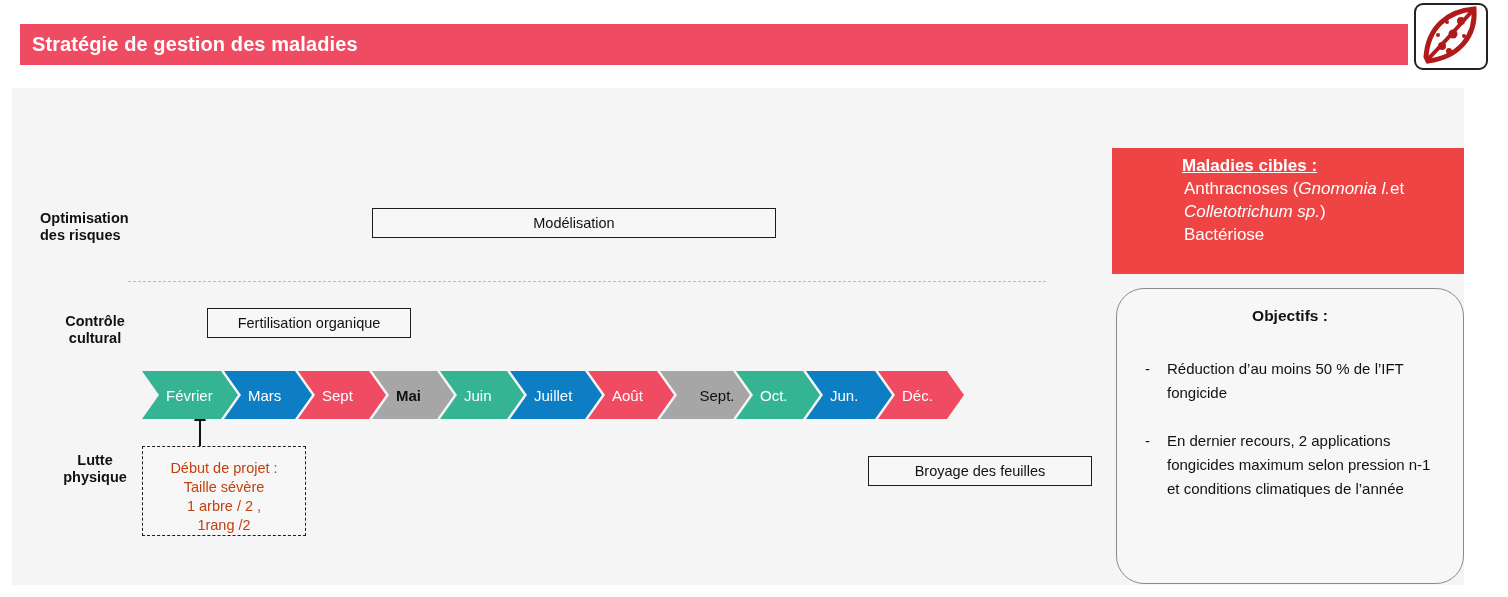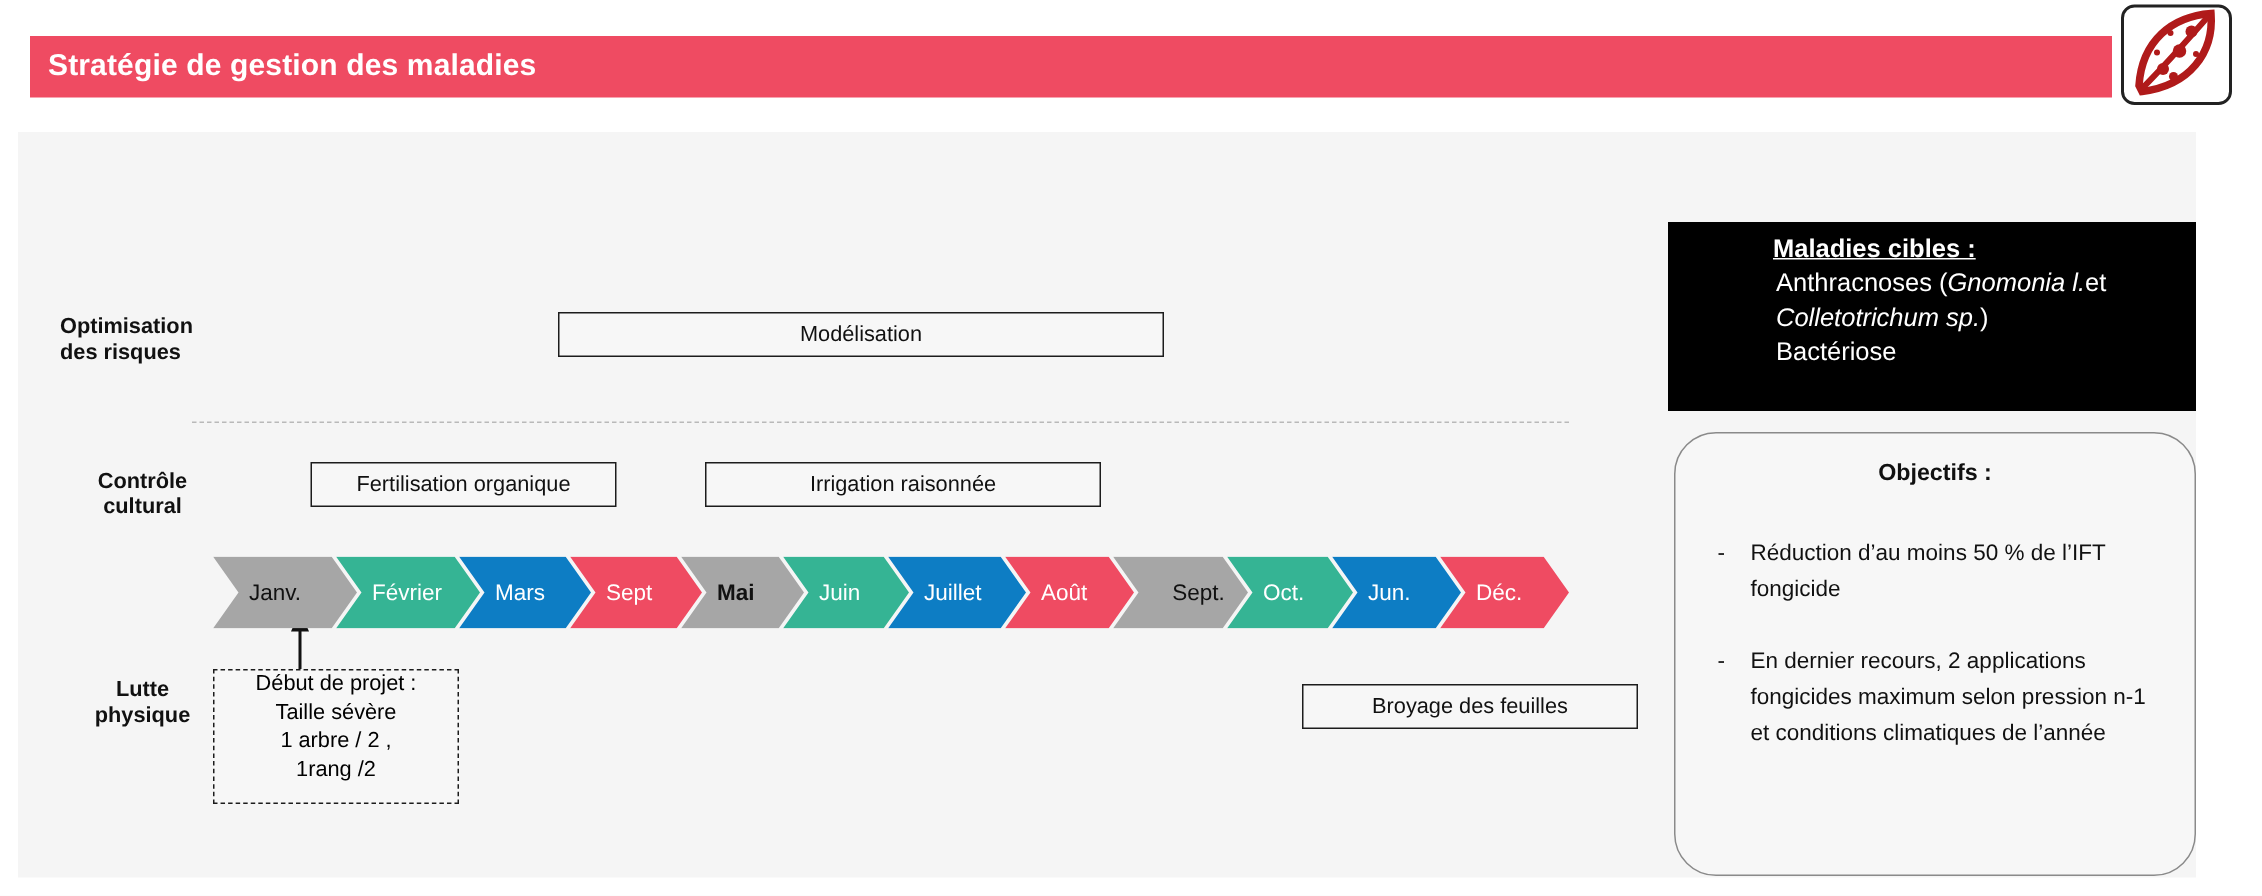--- a/index.html
+++ b/index.html
@@ -107,24 +107,24 @@
     left: 130px;
     top: 358px;
     width: 164px;
     height: 90px;
     border: 1px dashed #1c1c1c;
     background: #f7f7f7;
     box-sizing: border-box;
     display: flex;
     flex-direction: column;
     align-items: center;
-    justify-content: flex-start;
+    justify-content: flex-end;
     font-size: 14.5px;
     line-height: 19px;
-    color: #000000;
+    color: #c2410c;
     text-align: center;
   }
   #note-box span { display: block; }
   #note-arrow {
     position: absolute;
     left: 180px;
     top: 319px;
     width: 16px;
     height: 42px;
   }
@@ -153,21 +153,21 @@
     white-space: nowrap;
   }
 
   
   #maladies-box {
     position: absolute;
     left: 1112px;
     top: 148px;
     width: 352px;
     height: 126px;
-    background: #000000;
+    background: #ef4444;
     color: #ffffff;
     box-sizing: border-box;
     padding: 6px 0 0 72px;
     font-size: 17px;
     line-height: 23px;
   }
   #maladies-title {
     font-weight: bold;
     text-decoration: underline;
     display: block;
@@ -234,27 +234,23 @@
 des risques</div>
   <div class="row-label" id="label-controle">Contrôle
 cultural</div>
   <div class="row-label" id="label-lutte">Lutte
 physique</div>
 
   <div id="separator"></div>
 
   <div class="plain-box" id="box-modelisation">Modélisation</div>
   <div class="plain-box" id="box-fertilisation">Fertilisation organique</div>
-  <div class="plain-box" id="box-irrigation">Irrigation raisonnée</div>
   <div class="plain-box" id="box-broyage">Broyage des feuilles</div>
 
   <div id="timeline">
-      <div class="chev" style="width: 96px; background: rgb(166, 166, 166); z-index: 40;">
-        <span style="color: rgb(17, 17, 17);">Janv.</span>
-      </div>
       <div class="chev" style="width: 96px; background: rgb(53, 180, 148); z-index: 39;">
         <span style="color: rgb(255, 255, 255);">Février</span>
       </div>
       <div class="chev" style="width: 88px; background: rgb(13, 125, 196); z-index: 38;">
         <span style="color: rgb(255, 255, 255); text-align: right;">Mars</span>
       </div>
       <div class="chev" style="width: 88px; background: rgb(239, 75, 98); z-index: 37;">
         <span style="color: rgb(255, 255, 255);">Sept</span>
       </div>
       <div class="chev" style="width: 82px; background: rgb(166, 166, 166); z-index: 36;">

